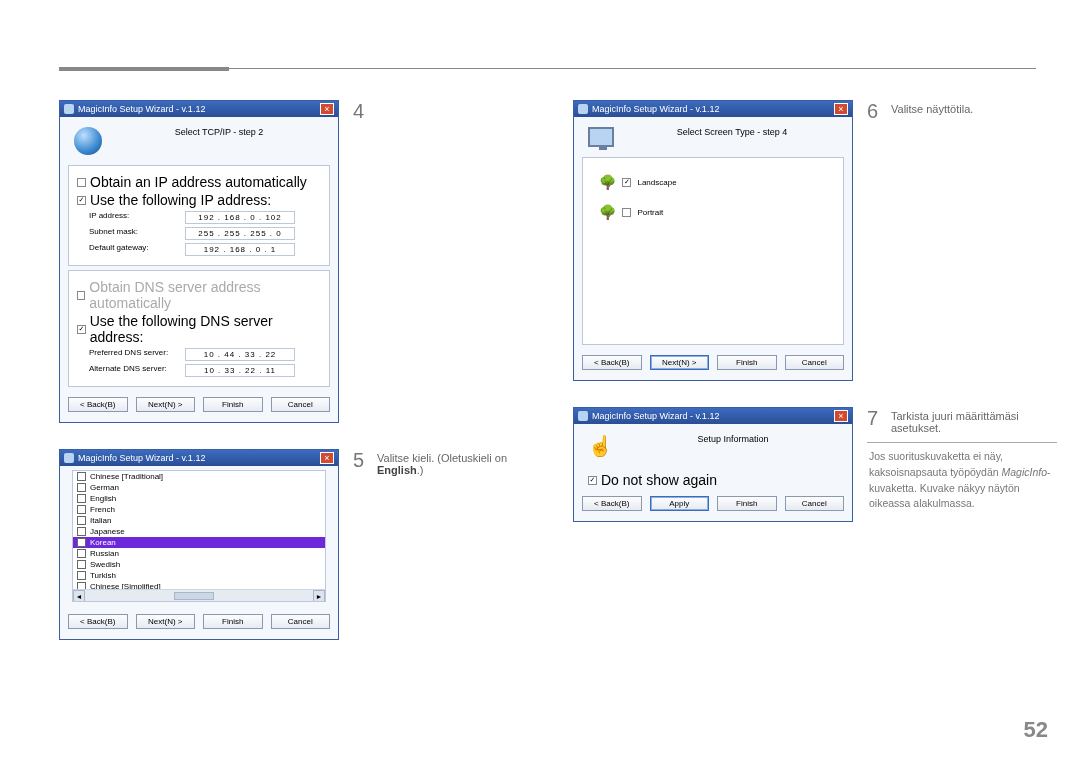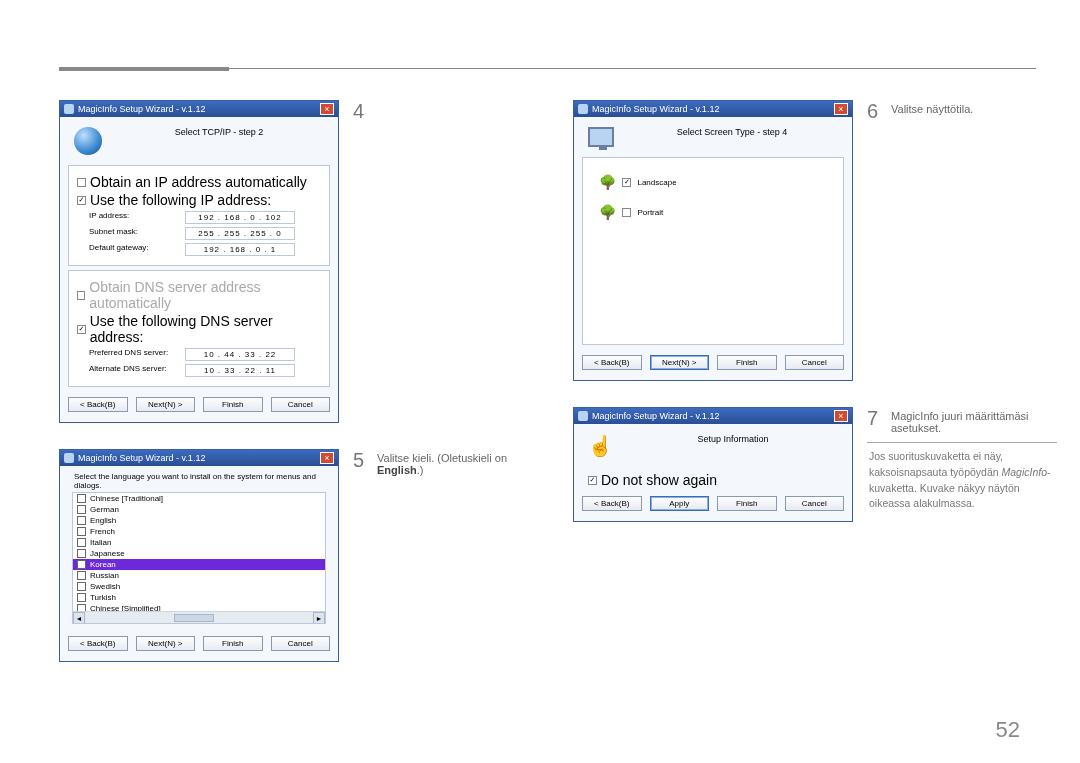--- a/index.html
+++ b/index.html
@@ -22,24 +22,24 @@
   .page-rule-short {
     position: absolute;
     top: 67px;
     left: 59px;
     width: 170px;
     border-top: 4px solid #888;
   }
   .page-number {
     position: absolute;
     bottom: 20px;
-    right: 60px;
+    right: 32px;
     font-size: 22px;
     color: #888;
-    font-weight: 400;
+    font-weight: 700;
   }
   .content {
     position: absolute;
     top: 100px;
     left: 59px;
     right: 44px;
     display: flex;
     gap: 20px;
   }
   .col-left { flex: 0 0 480px; }
@@ -345,21 +345,20 @@
 
     <div class="pair">
 
       <div class="win">
         <div class="titlebar">
           <span class="titlebar-icon"></span>
           <span>MagicInfo Setup Wizard - v.1.12</span>
           <span class="titlebar-close">×</span>
         </div>
         <div class="win-body">
-          <div class="lang-desc">Select the language you want to install on the system for menus and dialogs.</div>
           <div class="listbox" id="lang-list">
               <div class="li-item">
                 <span class="li-chk"></span>
                 <span>Chinese [Traditional]</span>
               </div>
               <div class="li-item">
                 <span class="li-chk"></span>
                 <span>German</span>
               </div>
               <div class="li-item">
@@ -486,21 +485,21 @@
             <div class="btn">&lt; Back(B)</div>
             <div class="btn focus">Apply</div>
             <div class="btn">Finish</div>
             <div class="btn">Cancel</div>
           </div>
         </div>
       </div>
       <div class="side-col">
         <div style="display:flex; gap:10px;">
           <div class="stepnum">7</div>
-          <div class="steptxt">MagicInfo juuri määrittämäsi asetukset.</div>
+          <div class="steptxt">Tarkista juuri määrittämäsi asetukset.</div>
         </div>
         <div class="extra-note">
           <span>Jos suorituskuvaketta ei näy, kaksoisnapsauta työpöydän </span><em>MagicInfo</em><span>-kuvaketta. Kuvake näkyy näytön oikeassa alakulmassa.</span>
         </div>
       </div>
     </div>
   </div>
 
 </div>
 

